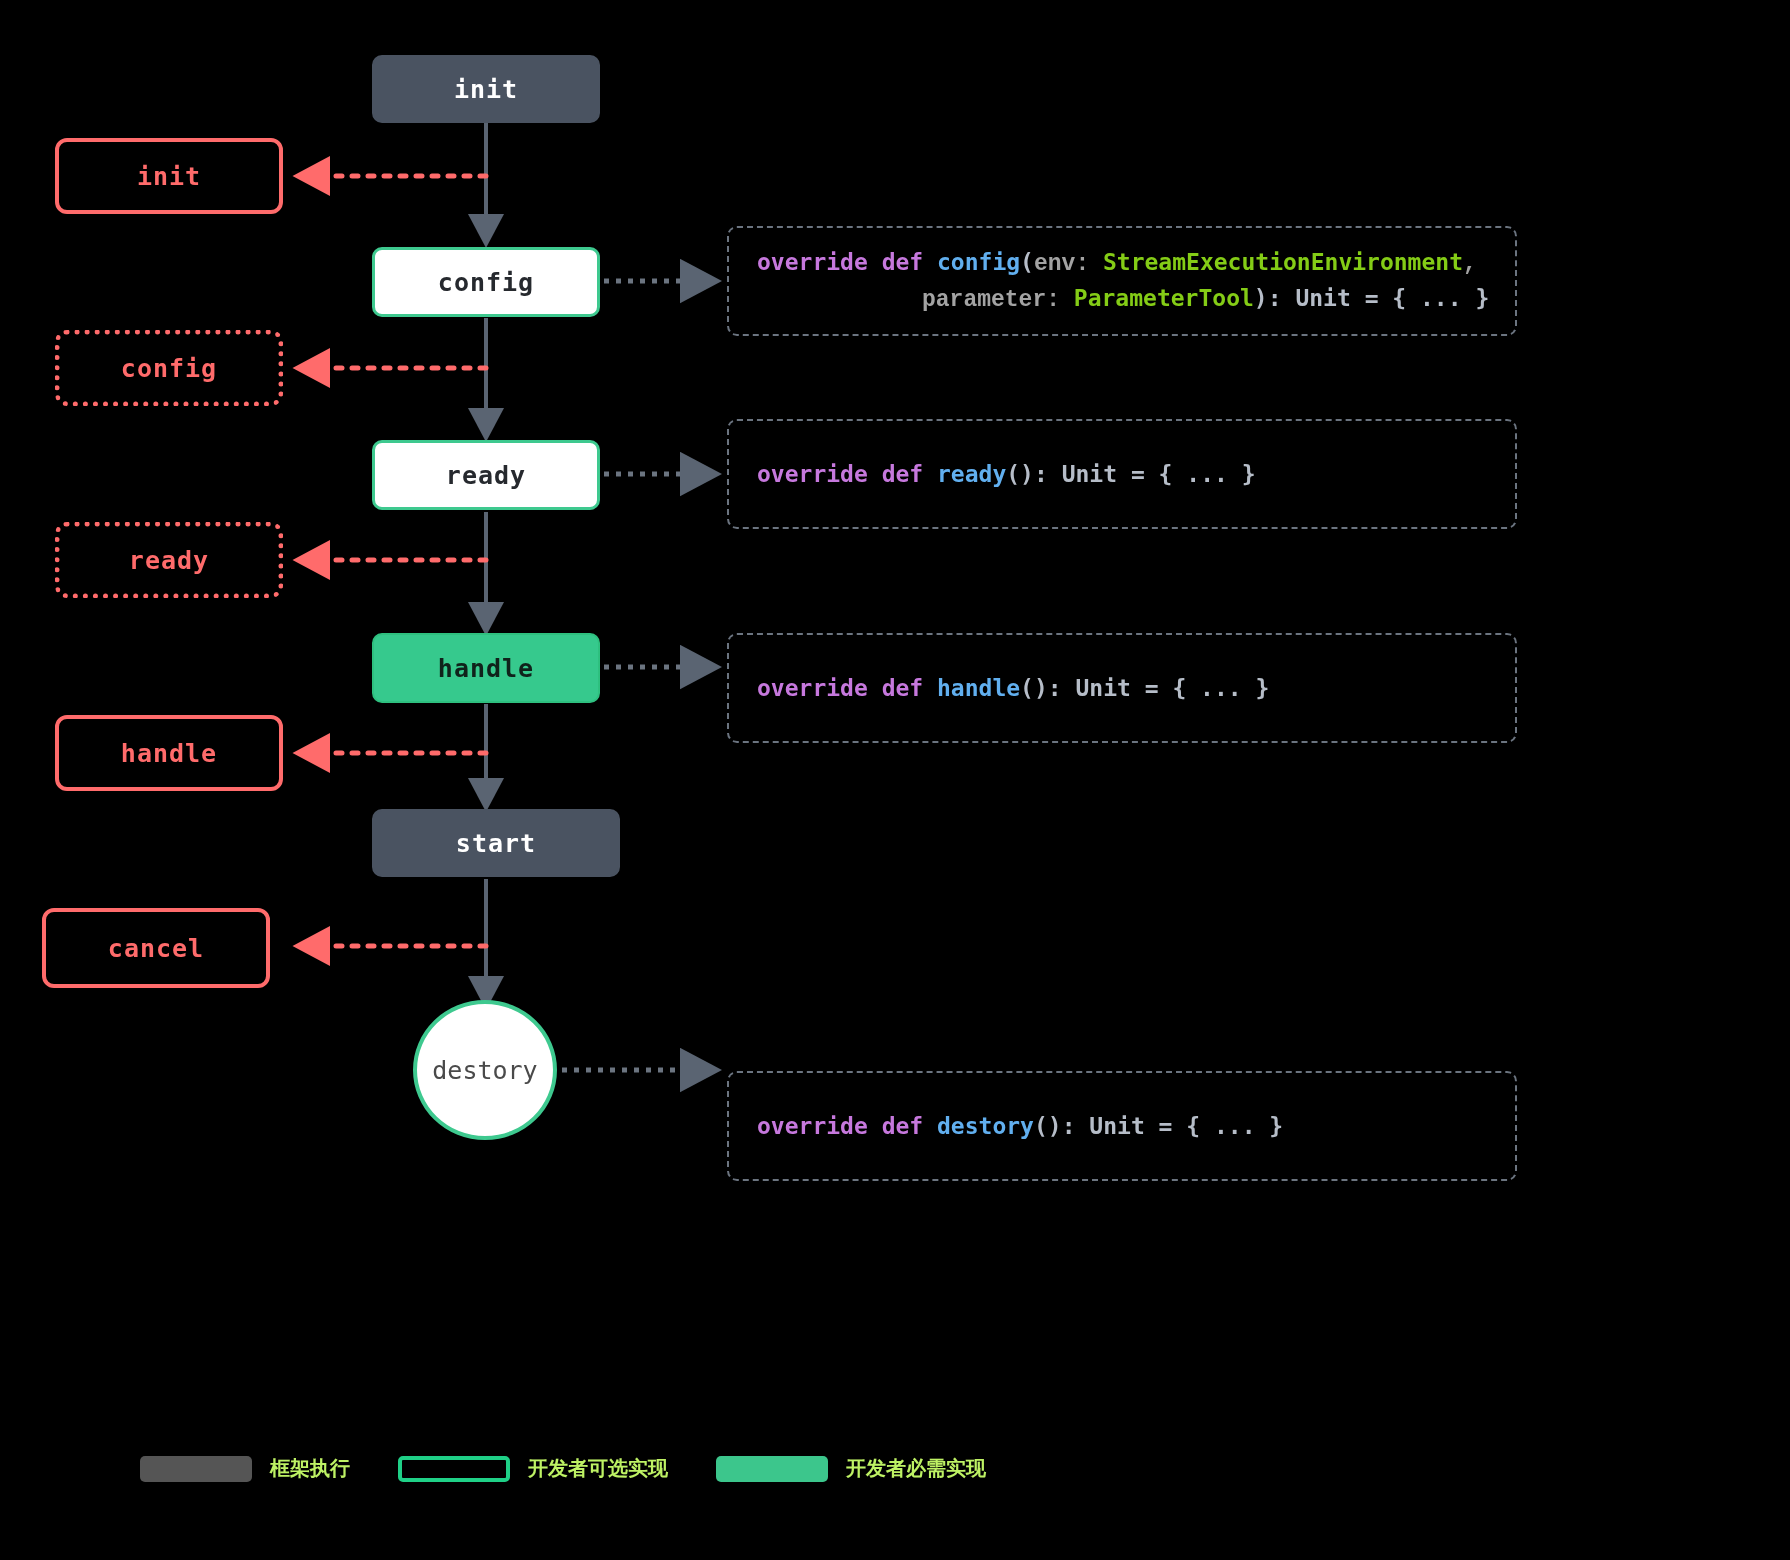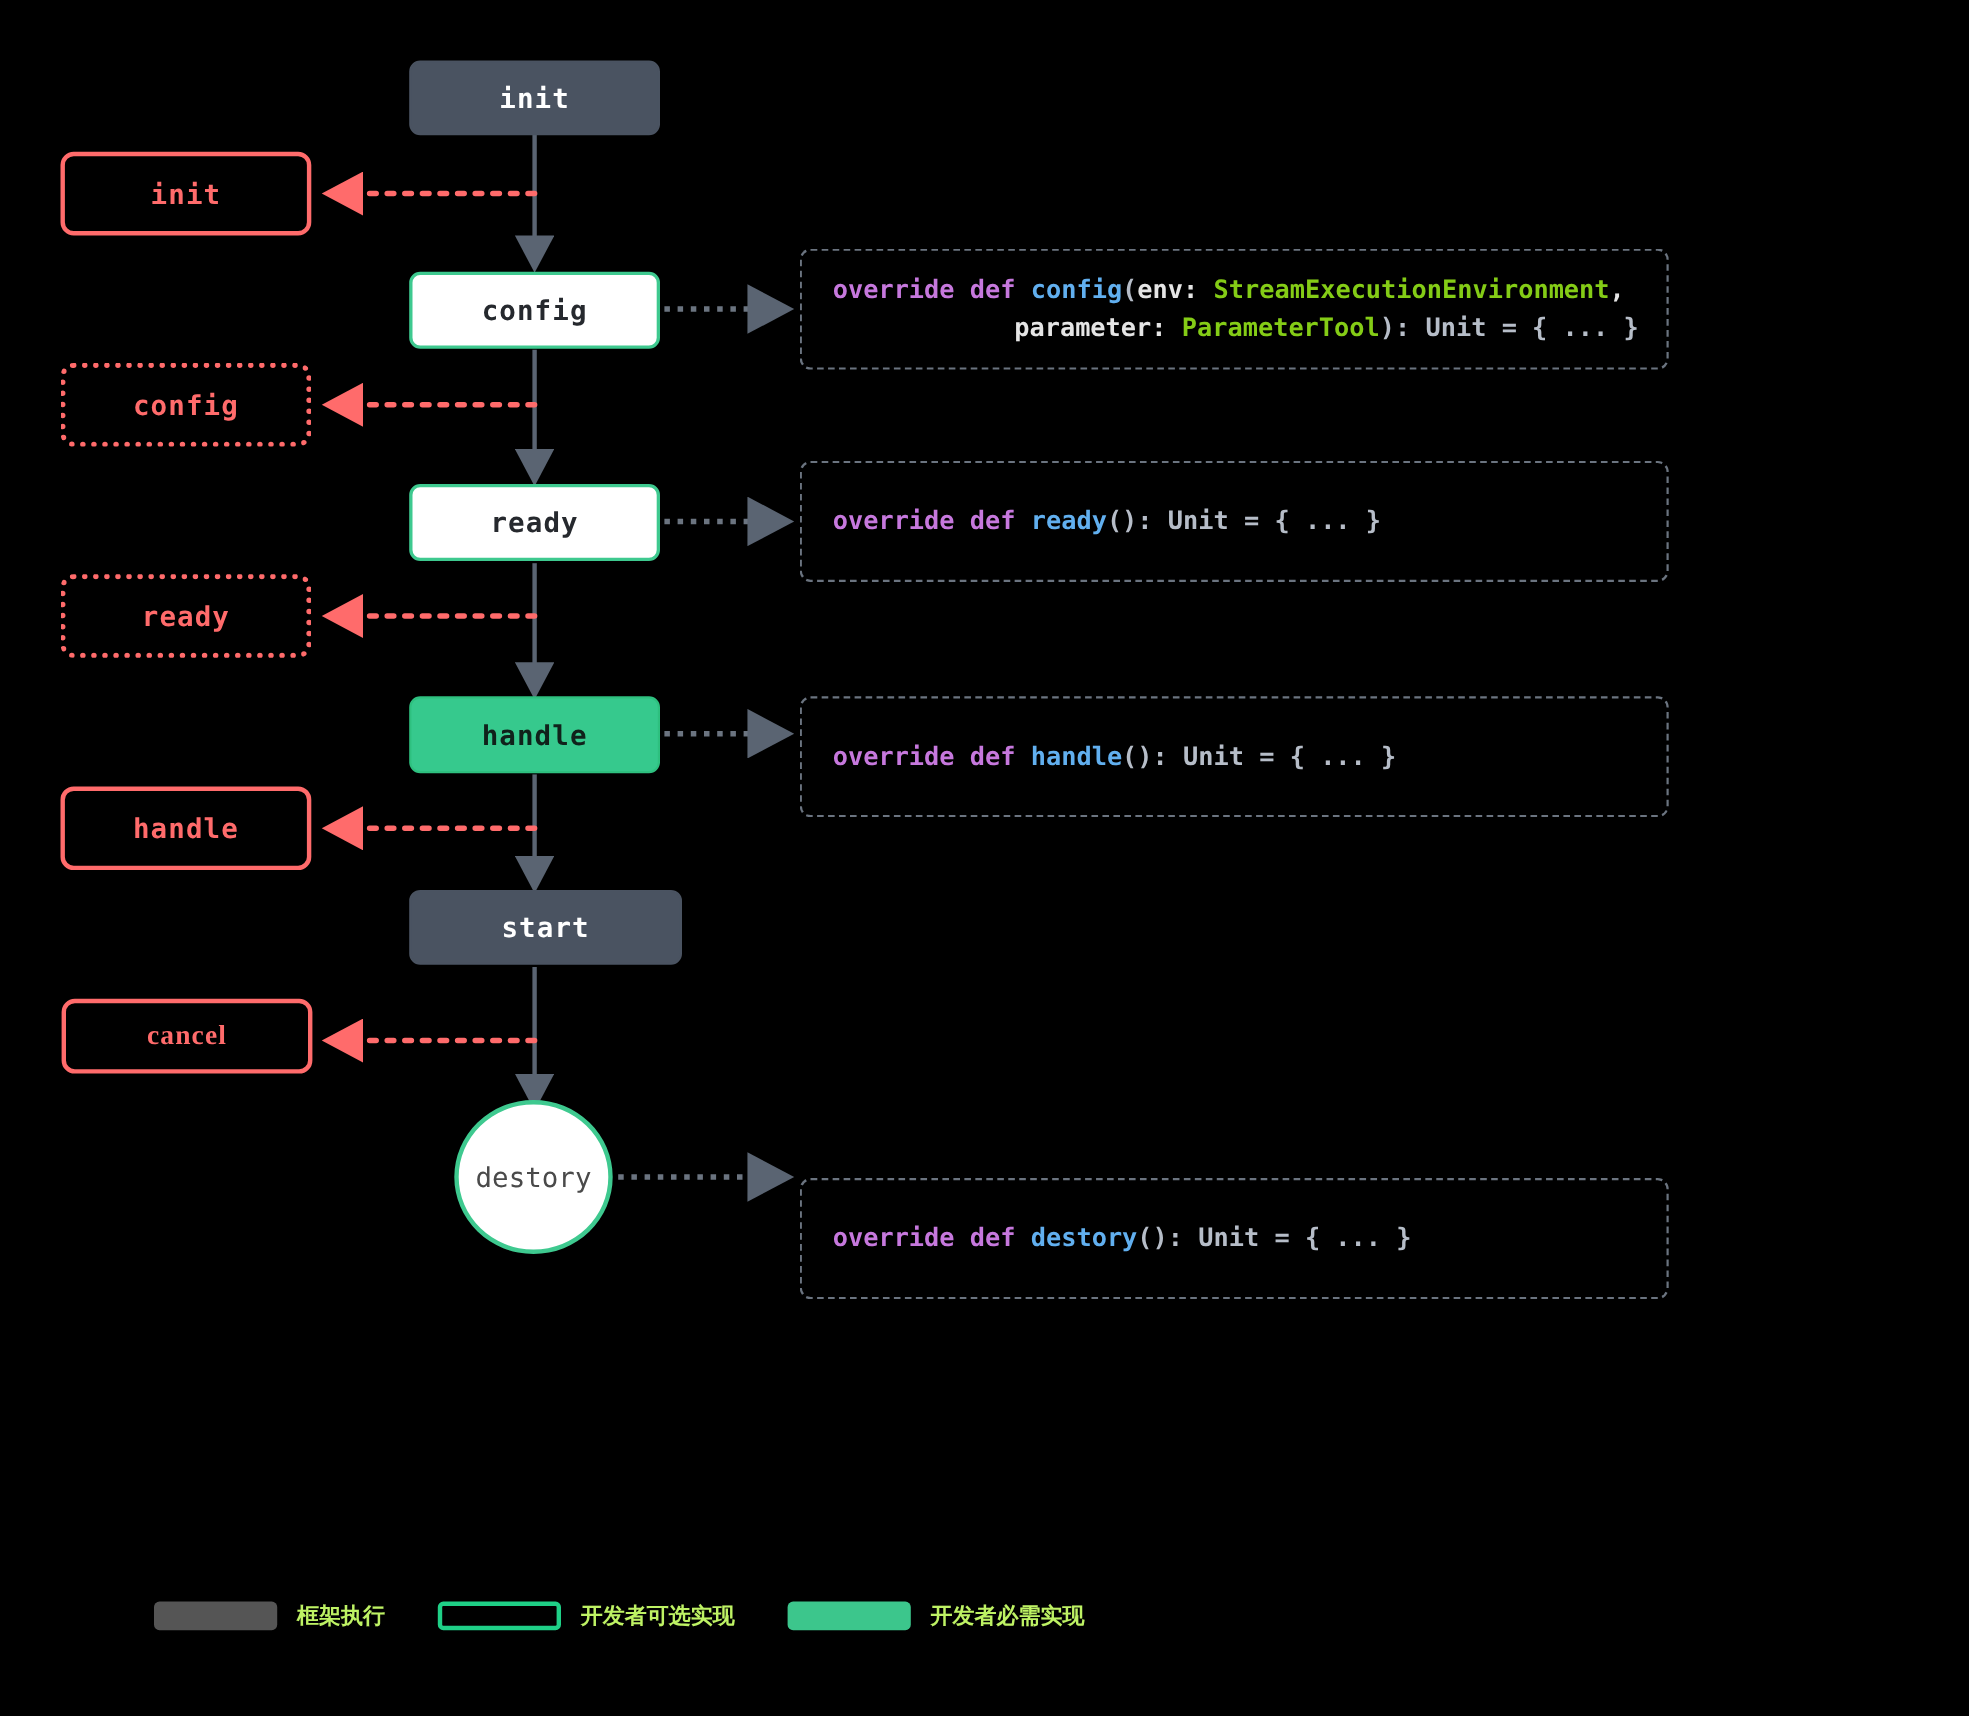--- a/index.html
+++ b/index.html
@@ -101,21 +101,21 @@
   }
   .codeline {
     font-family: "DejaVu Sans Mono", monospace;
     font-weight: bold;
     font-size: 23px;
     line-height: 34px;
     white-space: pre;
   }
   .kw  { color: #c678dd; }
   .fn  { color: #61afef; }
-  .pn  { color: #e5e5e5; }
+  .pn  { color: #a3a3a3; font-family: Liberation Mono, monospace; }
   .ty  { color: #84cc16; }
   .pl  { color: #b6bdc8; }
   .indent { padding-left: 165px; }
 
   
   #legend {
     position: absolute;
     left: 140px;
     top: 1455px;
     display: flex;
@@ -242,21 +242,21 @@
   </div>
 
   <div class="redbox dotted" style="left:55px; top:522px; width:228px; height:76px;">
     <span>ready</span>
   </div>
 
   <div class="redbox" style="left:55px; top:715px; width:228px; height:76px;">
     <span>handle</span>
   </div>
 
-  <div class="redbox" style="left:56px; top:908px; width:228px; height:68px;font-family:Liberation Serif, serif;">
+  <div class="redbox" style="left:42px; top:908px; width:228px; height:80px;">
     <span>cancel</span>
   </div>
 
   <div class="codebox" style="left:727px; top:226px; width:790px; height:110px;">
       <div class="codeline"><span class="kw">override </span><span class="kw">def </span><span class="fn">config</span><span class="pl">(</span><span class="pn">env: </span><span class="ty">StreamExecutionEnvironment</span><span class="pn">,</span></div>
       <div class="codeline indent"><span class="pn">parameter: </span><span class="ty">ParameterTool</span><span class="pl">)</span><span class="pl">: Unit = { ... }</span></div>
     </div>
 
   <div class="codebox" style="left:727px; top:419px; width:790px; height:110px;">
       <div class="codeline"><span class="kw">override </span><span class="kw">def </span><span class="fn">ready</span><span class="pl">(): Unit = { ... }</span></div>

